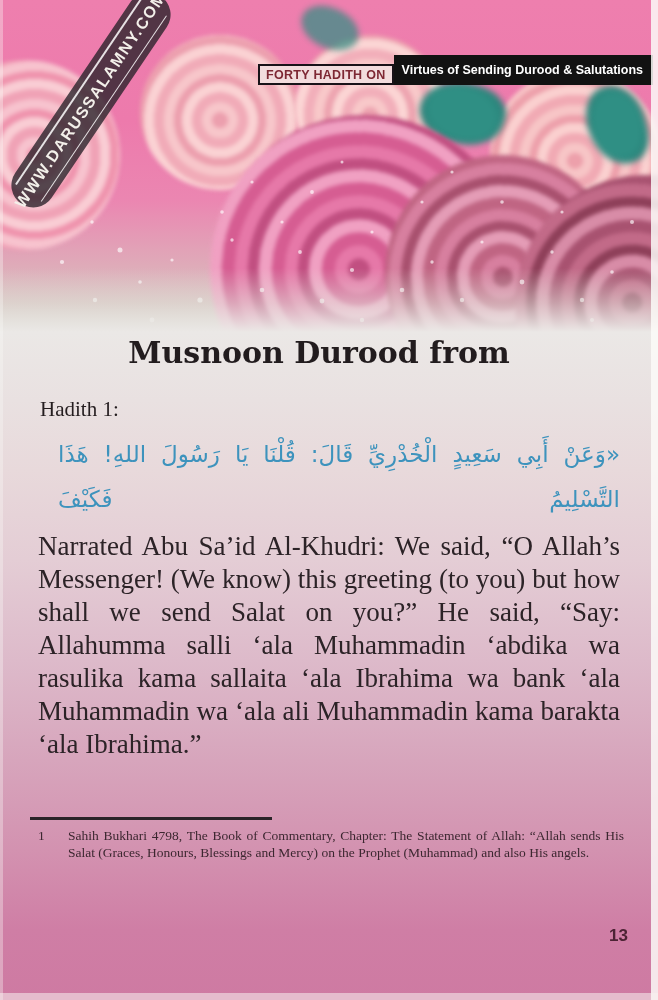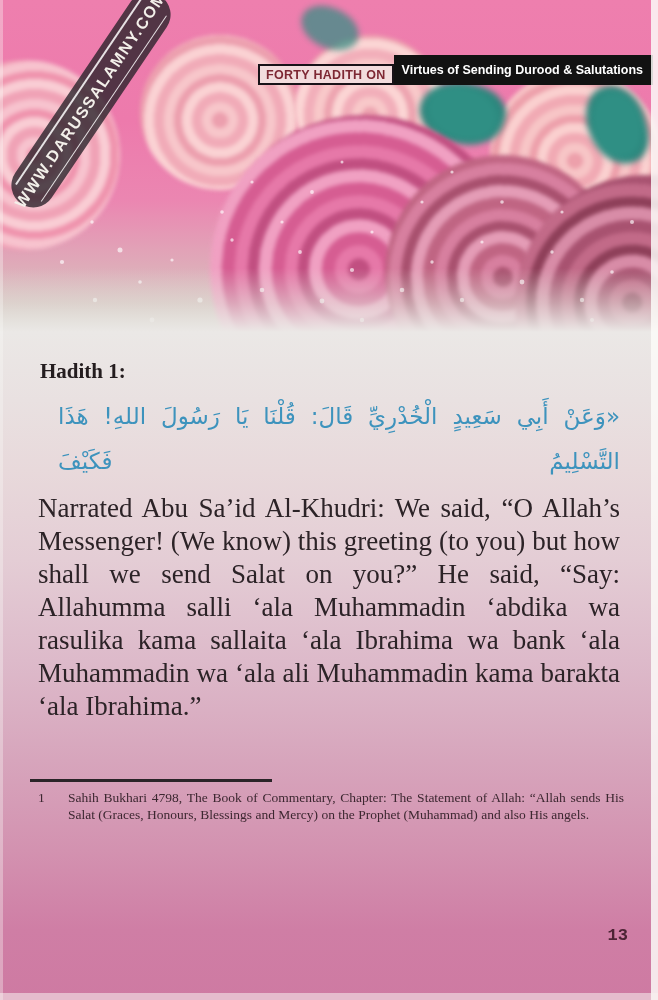--- a/index.html
+++ b/index.html
@@ -47,31 +47,31 @@
   
   .banner{position:absolute;left:258px;top:55px;display:flex;z-index:5;font-family:"Liberation Sans",sans-serif;align-items:flex-end;}
   .banner-label{background:#f2dcdd;color:#7d2733;border:2px solid #181218;
     font-size:12.5px;font-weight:bold;letter-spacing:.3px;padding:1.5px 6px;white-space:nowrap;}
   .banner-title{background:#121212;color:#ffffff;border:2px solid #121212;border-left:none;
     font-size:12.5px;font-weight:bold;padding:6px 8px;white-space:nowrap;}
   
   .content{position:absolute;top:332px;left:0;width:658px;}
   .title{margin:4px 30px 0 10px;text-align:center;font-family:"DejaVu Serif",serif;
     font-weight:bold;font-size:30px;line-height:34px;color:#221c1e;letter-spacing:0;}
-  .hadith-heading{margin:27px 0 0 40px;font-size:21px;font-weight:bold;color:#241d1f;font-family:"Liberation Serif",serif;}
+  .hadith-heading{margin:27px 0 0 40px;font-size:21px;font-weight:normal;color:#241d1f;font-family:"Liberation Serif",serif;}
   .arabic{margin:10px 38px 0 58px;direction:rtl;color:#3d93bd;font-family:"DejaVu Sans",sans-serif;
     font-size:23px;line-height:45px;}
   .ar-line{text-align:justify;text-align-last:justify;}
   .fn-mark{color:#c23b2e;font-size:11px;vertical-align:super;font-family:"Liberation Sans",sans-serif;}
   .translation{margin:8px 38px 0 38px;font-size:27px;line-height:33px;text-align:justify;color:#2c2327;}
   .footnote-rule{margin:56px 0 7px 30px;width:242px;height:2.5px;background:#2a2428;}
   .footnote{display:flex;margin:0 34px 0 38px;font-size:13.5px;line-height:17.5px;color:#3c2730;}
   .footnote .num{width:30px;flex:0 0 30px;}
   .footnote .txt{flex:1;text-align:justify;}
-  .page-number{position:absolute;top:926px;right:30px;font-family:Liberation Mono, monospace;
+  .page-number{position:absolute;top:926px;right:30px;font-family:Liberation Sans, sans-serif;
     font-weight:bold;font-size:17px;color:#4c2334;}
   
   .edge-right{position:absolute;right:0;top:0;width:7px;height:100%;background:rgba(252,250,248,.85);z-index:10;}
   .edge-bottom{position:absolute;left:0;bottom:0;width:100%;height:7px;background:rgba(247,242,240,.55);z-index:10;}
   .edge-left{position:absolute;left:0;top:0;width:3px;height:100%;background:rgba(250,248,246,.35);z-index:10;}
 </style>
 </head>
 <body>
 
 <div class="page">
@@ -134,20 +134,21 @@
     <span>WWW.DARUSSALAMNY.COM</span>
   </div>
 
   <div class="banner">
     <div class="banner-label">FORTY HADITH ON</div>
     <div class="banner-title">Virtues of Sending Durood &amp; Salutations</div>
   </div>
 
   <div class="content">
     <div class="title">
+      <div>Musnoon Durood from</div>
     </div>
 
     <div class="hadith-heading">Hadith 1:</div>
 
     <div class="arabic">
       <div class="ar-line">«وَعَنْ أَبِي سَعِيدٍ الْخُدْرِيِّ قَالَ: قُلْنَا يَا رَسُولَ اللهِ! هَذَا التَّسْلِيمُ فَكَيْفَ</div>
     </div>
 
     <div class="translation">Narrated Abu Sa’id Al-Khudri: We said, “O Allah’s Messenger! (We know) this greeting (to you) but how shall we send Salat on you?” He said, “Say: Allahumma salli ‘ala Muhammadin ‘abdika wa rasulika kama sallaita ‘ala Ibrahima wa bank ‘ala Muhammadin wa ‘ala ali Muhammadin kama barakta ‘ala Ibrahima.”</div>
 

